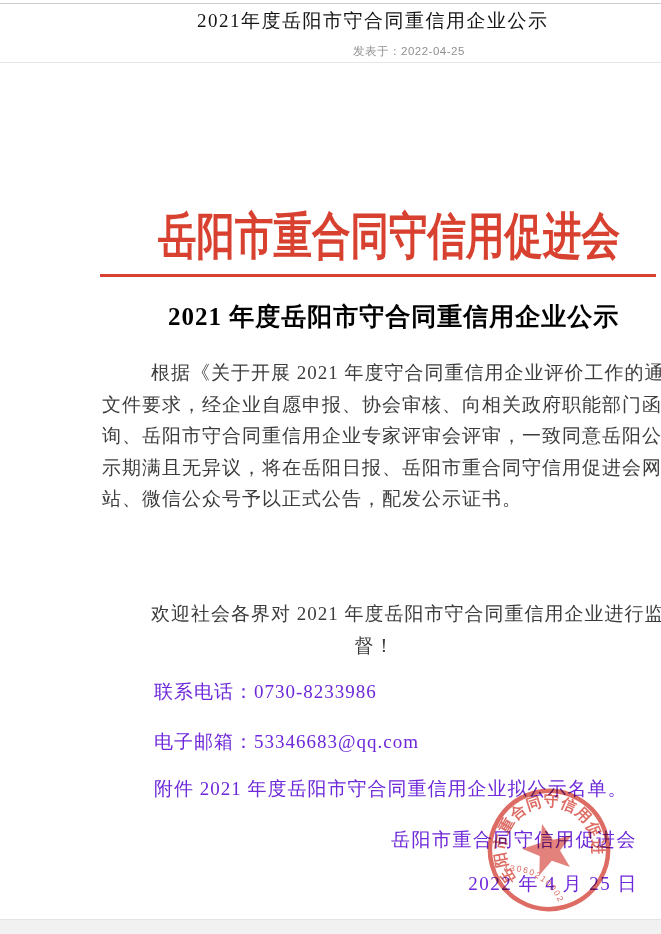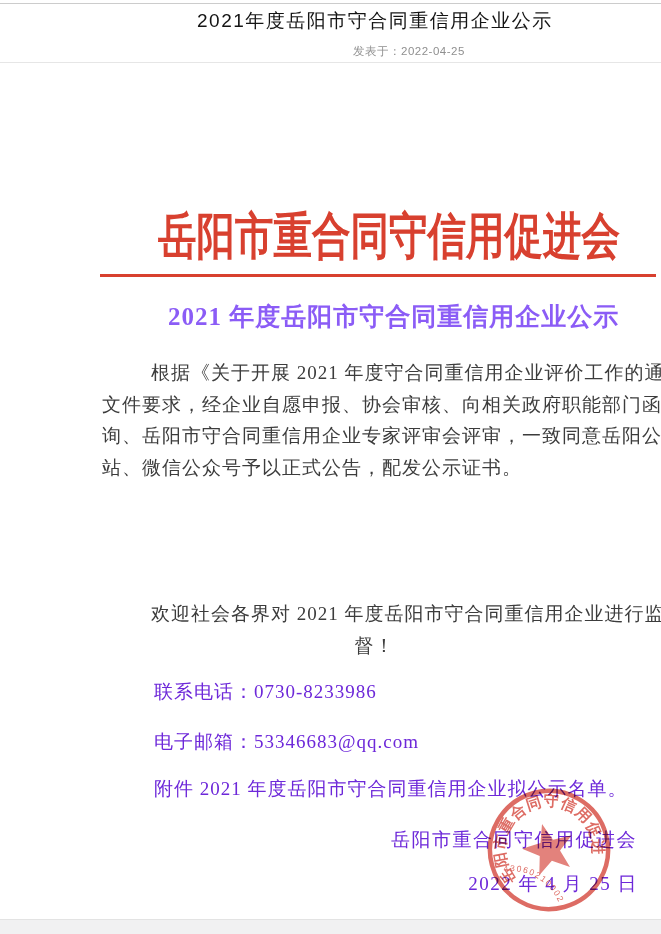--- a/index.html
+++ b/index.html
@@ -7,41 +7,41 @@
     width:661px;height:934px;position:relative;overflow:hidden;
     background:#ffffff;
     font-family:"Liberation Sans",sans-serif;
   }
   .abs{position:absolute;}
   
   .top-rule{top:3px;left:0;width:661px;height:1px;background:#cccccc;}
   .page-title{
     top:8px;left:197px;
     font-size:19px;letter-spacing:1.5px;color:#141414;
-    font-family:Liberation Sans, sans-serif;white-space:nowrap;
+    font-family:Liberation Serif, serif;white-space:nowrap;
   }
   .posted-date{
     top:44px;left:345px;
     font-size:11.5px;color:#8f8f8f;letter-spacing:.5px;white-space:nowrap;margin-left:8px;
   }
   .header-divider{top:62px;left:0;width:661px;height:1px;background:#e6e6e6;}
   
   .scan{
     font-family:Liberation Serif, serif;color:#6d28d9;
   }
   .letterhead{
     top:203px;left:158px;
     font-size:50px;font-weight:bold;color:#d8402f;
     white-space:nowrap;transform:scaleX(0.77);transform-origin:left top;
     font-family:"Liberation Serif",serif;
   }
   .red-rule{top:274px;left:100px;width:556px;height:3px;background:#d8402f;}
   .doc-title{
     top:300px;left:168px;
-    font-size:25px;font-weight:bold;color:#8b5cf6;letter-spacing:1px;
+    font-size:25px;font-weight:bold;color:#000000;letter-spacing:1px;
     white-space:nowrap;font-family:"Liberation Serif",serif;
   }
   .body-block{
     left:102px;width:545px;
     font-size:19px;line-height:31.5px;letter-spacing:1px;
     font-family:"Liberation Serif",serif;color:#3c3c3c;
   }
   .para1{top:357px;}
   .para2{top:598px;text-align:center;}
   .indent{text-indent:49px;}
@@ -72,20 +72,21 @@
 <div class="abs header-divider"></div>
 
 <div class="abs letterhead scan">岳阳市重合同守信用促进会</div>
 <div class="abs red-rule"></div>
 <div class="abs doc-title scan">2021 年度岳阳市守合同重信用企业公示</div>
 
 <div class="abs body-block para1">
   <div class="line indent">根据《关于开展 2021 年度守合同重信用企业评价工作的通知》</div>
   <div class="line">文件要求，经企业自愿申报、协会审核、向相关政府职能部门函</div>
   <div class="line">询、岳阳市守合同重信用企业专家评审会评审，一致同意岳阳公</div>
+  <div class="line">示期满且无异议，将在岳阳日报、岳阳市重合同守信用促进会网</div>
   <div class="line">站、微信公众号予以正式公告，配发公示证书。</div>
 </div>
 
 <div class="abs body-block para2">
   <div class="line indent">欢迎社会各界对 2021 年度岳阳市守合同重信用企业进行监</div>
   <div class="line">督！</div>
 </div>
 
 <div class="abs contact-phone scan line">联系电话：0730-8233986</div>
 <div class="abs contact-email scan line">电子邮箱：53346683@qq.com</div>

